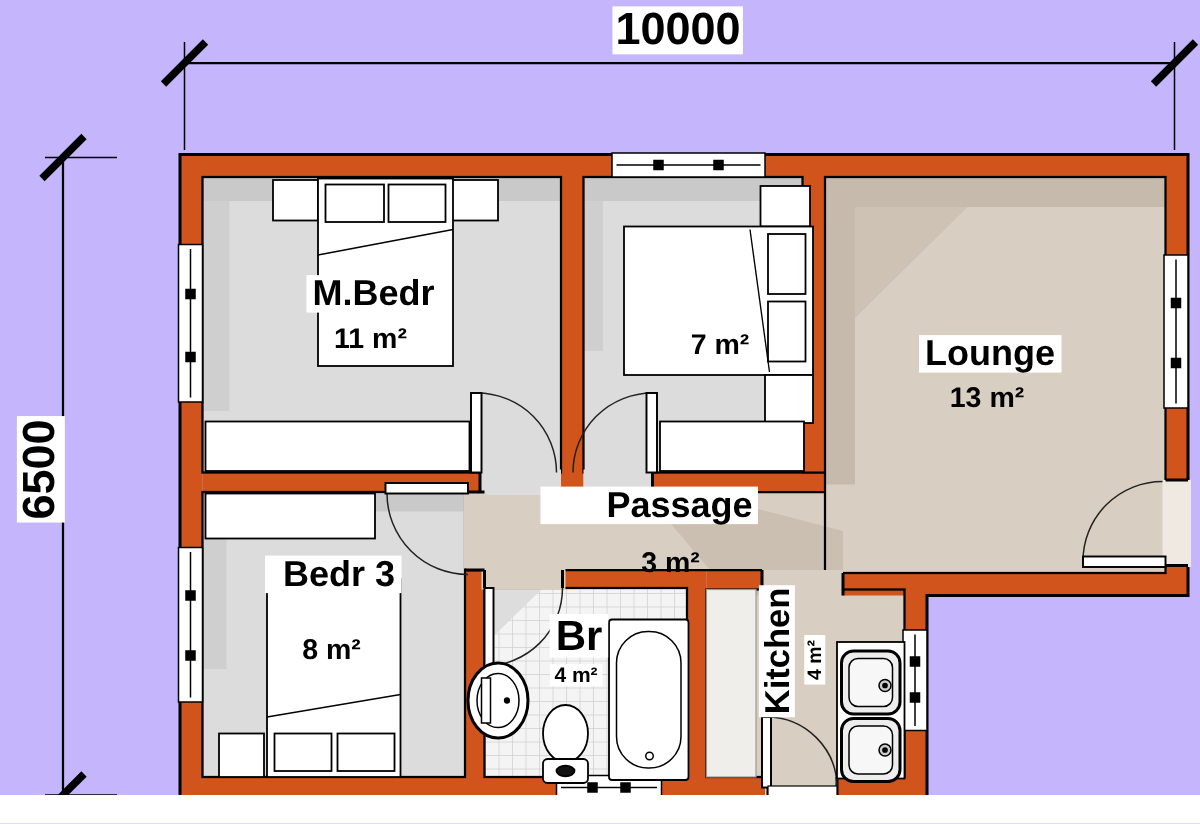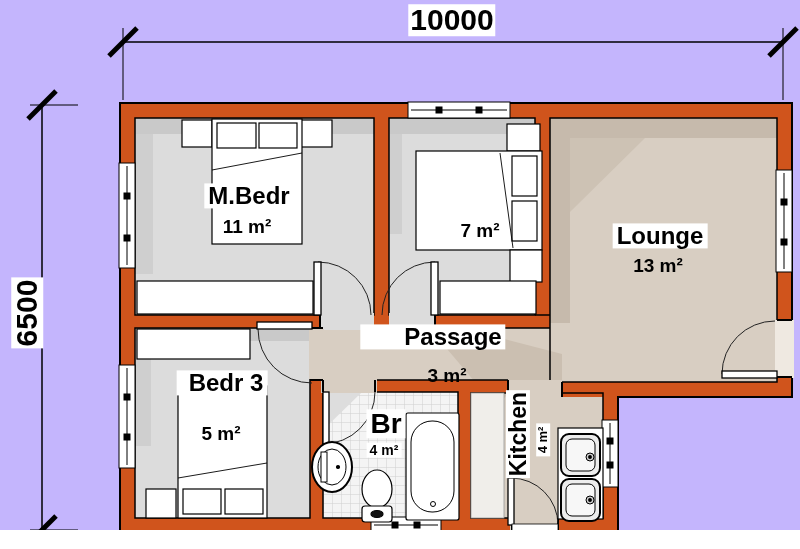--- a/index.html
+++ b/index.html
@@ -255,20 +255,20 @@
 
 <div class="lbl room-area" style="left:449px;top:231px;margin-left:31px;">7 m²</div>
 
 <div class="lbl room-name" style="left:660px;top:236px;text-align:right;">Lounge</div>
 <div class="lbl room-area" style="left:658px;top:266px;">13 m²</div>
 
 <div class="lbl room-name" style="left:433px;top:337px;padding-left:44px;">Passage</div>
 <div class="lbl room-area" style="left:431px;top:376px;margin-left:16px;">3 m²</div>
 
 <div class="lbl room-name" style="left:222px;top:383px;padding-left:12px;">Bedr 3</div>
-<div class="lbl room-area" style="left:221px;top:434px;">5 m²</div>
+<div class="lbl room-area" style="left:221px;top:434px;">8 m²</div>
 
 <div class="lbl room-name small" style="left:386px;top:424px;">Br</div>
 <div class="lbl room-area onwhite" style="left:384px;top:450px;font-size:14px;">4 m²</div>
 
 <div class="lbl room-name kitchen rot" style="left:518px;top:434px;">Kitchen</div>
 <div class="lbl room-area onwhite rot" style="left:543px;top:440px;font-size:13px;">4 m²</div>
 </div>
 
 </body></html>

